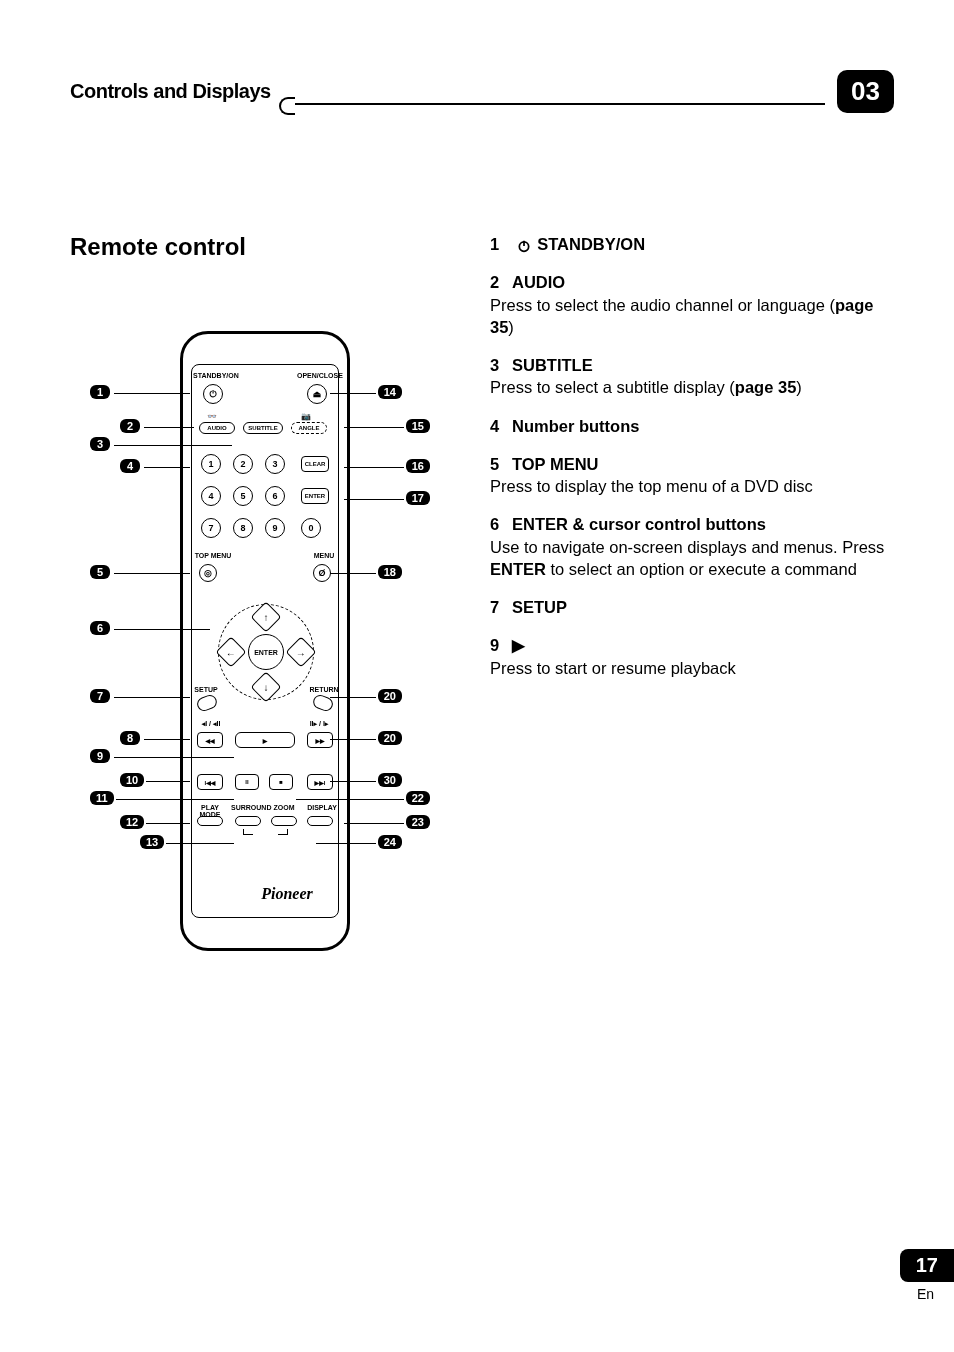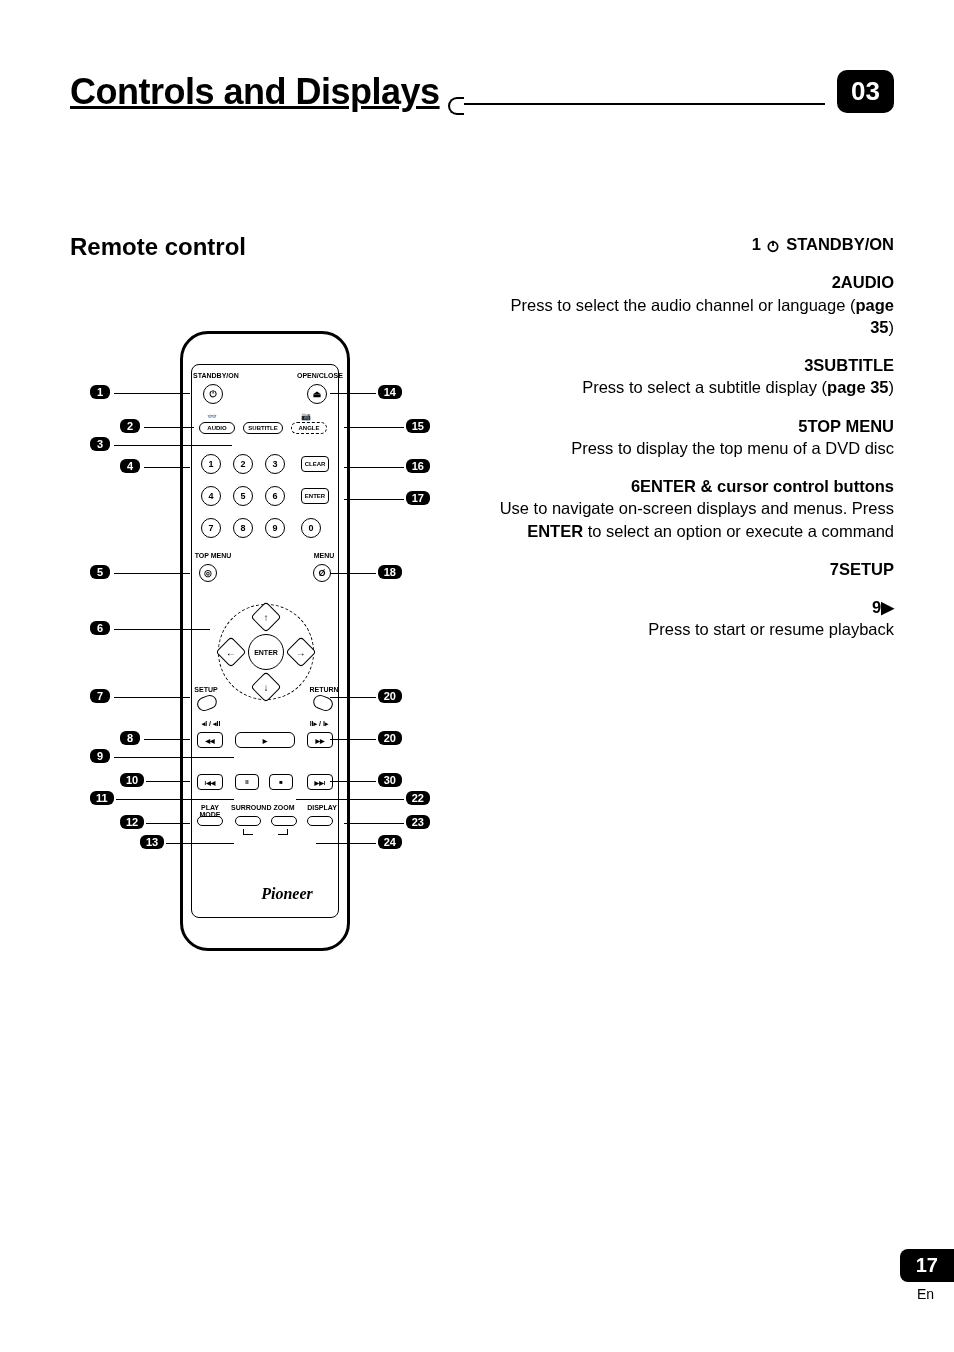--- a/index.html
+++ b/index.html
@@ -14,24 +14,23 @@
   .page {
     padding: 70px 60px 0 70px;
   }
   .header-row {
     display: flex;
     align-items: center;
     justify-content: space-between;
     margin-bottom: 120px;
   }
   .section-title {
-    font-size: 36px;
+    font-size: 20px;
     font-weight: 900;
     letter-spacing: -0.5px;
-    text-decoration: underline;
   }
   .header-line {
     flex: 1;
     height: 2px;
     background: #000;
     margin: 0 12px 0 18px;
     align-self: flex-end;
     margin-bottom: 8px;
     position: relative;
   }
@@ -58,21 +57,20 @@
   .columns {
     display: flex;
     gap: 40px;
   }
   .left-col {
     width: 380px;
     flex-shrink: 0;
   }
   .right-col {
     flex: 1;
-    text-align: right;
   }
   .subhead {
     font-size: 24px;
     font-weight: 900;
     margin-bottom: 50px;
   }
 
   
   .diagram {
     position: relative;
@@ -416,20 +414,23 @@
       <div class="desc-item">
         <span class="num">2</span><span class="title">AUDIO</span><br>
         <span class="body">Press to select the audio channel or language (</span><span class="inline-bold">page 35</span><span class="body">)</span>
       </div>
 
       <div class="desc-item">
         <span class="num">3</span><span class="title">SUBTITLE</span><br>
         <span class="body">Press to select a subtitle display (</span><span class="inline-bold">page 35</span><span class="body">)</span>
       </div>
 
+      <div class="desc-item">
+        <span class="num">4</span><span class="title">Number buttons</span>
+      </div>
 
       <div class="desc-item">
         <span class="num">5</span><span class="title">TOP MENU</span><br>
         <span class="body">Press to display the top menu of a DVD disc</span>
       </div>
 
       <div class="desc-item">
         <span class="num">6</span><span class="title">ENTER &amp; cursor control buttons</span><br>
         <span class="body">Use to navigate on-screen displays and menus. Press </span><span class="inline-bold">ENTER</span><span class="body"> to select an option or execute a command</span>
       </div>

